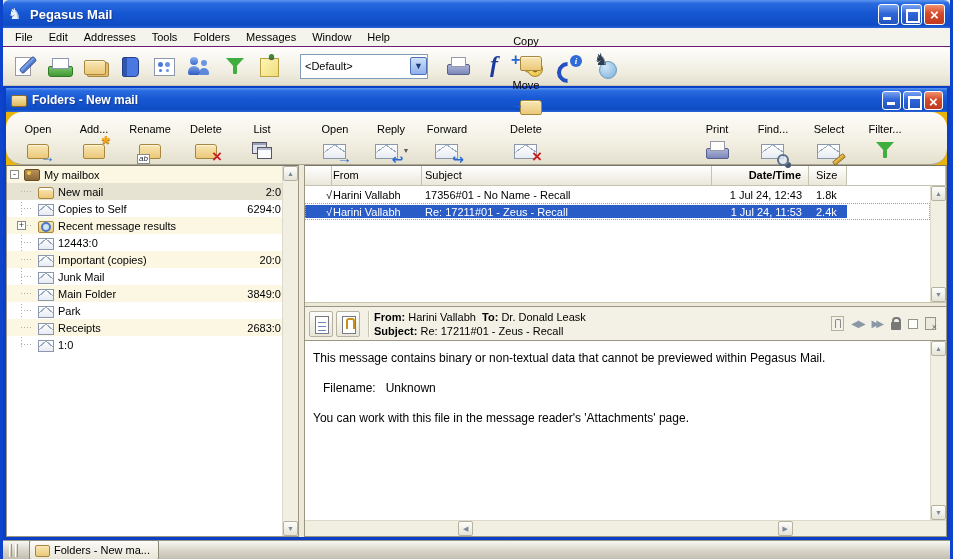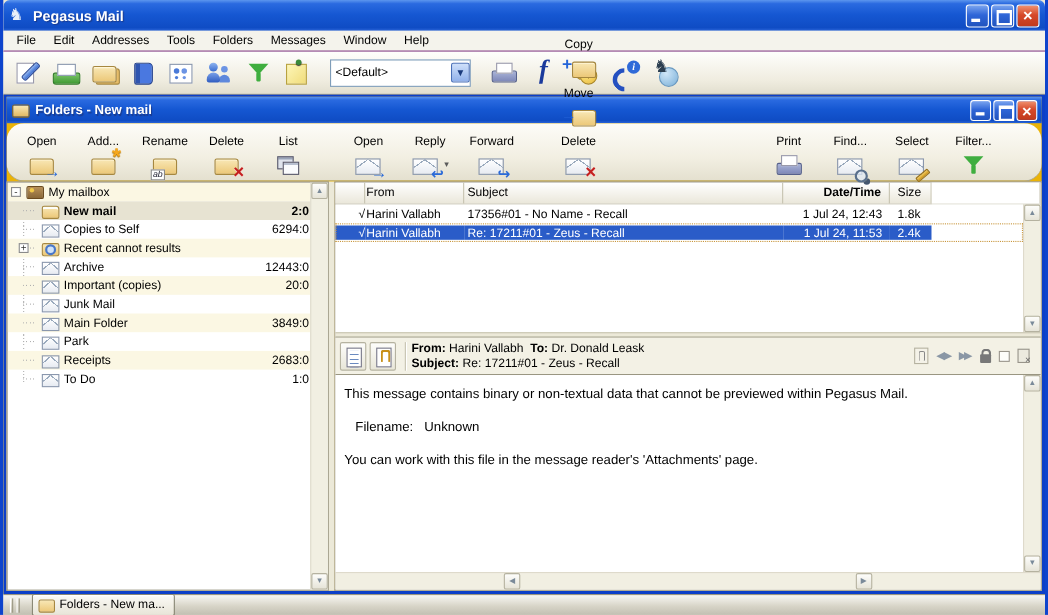--- a/index.html
+++ b/index.html
@@ -123,21 +123,21 @@
   .dd-arrow{color:#5a5a5a;font-size:7px;margin-left:2px;align-self:center;}
   
   .mdi-content{flex:1;min-height:0;display:flex;}
   .tree-panel{width:293px;flex:none;background:#fff;border:1px solid #9a9682;border-top-color:#7a7668;display:flex;}
   .tree-rows{flex:1;position:relative;overflow:hidden;}
   .tree-guide{position:absolute;left:14px;top:12px;width:1px;height:170px;
      background:repeating-linear-gradient(180deg,#b0b0b0 0 1px,transparent 1px 3px);}
   .trow{height:17px;display:flex;align-items:center;position:relative;padding-left:30px;}
   .trow.root{padding-left:3px;}
   .trow.cream{background:#fbf7e3;}
-  .trow.selected{background:#e7e3d2;font-weight:bold;}
+  .trow.selected{background:#e7e3d2;}
   .trow:not(.root)::before{content:"";position:absolute;left:14px;top:8px;width:11px;height:1px;
      background:repeating-linear-gradient(90deg,#b0b0b0 0 1px,transparent 1px 3px);}
   .exp{width:9px;height:9px;border:1px solid #8a8a8a;background:#fff;font-size:9px;line-height:7px;text-align:center;color:#333;flex:none;}
   .trow .exp.child{position:absolute;left:10px;top:4px;}
   .trow.root .exp{margin-right:4px;}
   .ti{position:relative;width:17px;height:13px;flex:none;margin-right:4px;}
   .ti-mailbox::before{content:"";position:absolute;left:1px;top:1px;width:14px;height:10px;border-radius:2px;
      background:linear-gradient(#b89058,#8a6838);border:1px solid #6a4a20;}
   .ti-mailbox::after{content:"";position:absolute;left:4px;top:3px;width:4px;height:4px;border-radius:50%;background:#f0c84a;}
   .ti-folder-open-t::before{content:"";position:absolute;left:1px;top:2px;width:14px;height:10px;border-radius:2px 3px 2px 2px;
@@ -397,26 +397,25 @@
                 <span class="tcount">2:0</span>
               </div>
               <div class="trow">
                 <span class="ti ti-env"></span>
                 <span class="tlabel">Copies to Self</span>
                 <span class="tcount">6294:0</span>
               </div>
               <div class="trow cream">
                 <span class="exp child">+</span>
                 <span class="ti ti-search-folder"></span>
-                <span class="tlabel">Recent cannot results</span>
+                <span class="tlabel">Recent message results</span>
                 <span class="tcount"></span>
               </div>
               <div class="trow">
                 <span class="ti ti-env"></span>
-                <span class="tlabel">Archive</span>
                 <span class="tcount">12443:0</span>
               </div>
               <div class="trow cream">
                 <span class="ti ti-env"></span>
                 <span class="tlabel">Important (copies)</span>
                 <span class="tcount">20:0</span>
               </div>
               <div class="trow">
                 <span class="ti ti-env"></span>
                 <span class="tlabel">Junk Mail</span>
@@ -432,21 +431,20 @@
                 <span class="tlabel">Park</span>
                 <span class="tcount"></span>
               </div>
               <div class="trow cream">
                 <span class="ti ti-env"></span>
                 <span class="tlabel">Receipts</span>
                 <span class="tcount">2683:0</span>
               </div>
               <div class="trow">
                 <span class="ti ti-env"></span>
-                <span class="tlabel">To Do</span>
                 <span class="tcount">1:0</span>
               </div>
             </div>
           <div class="sb-v">
             <span class="sb-btn">▲</span>
             <span class="sb-btn">▼</span>
           </div>
         </div>
 
         <div class="panel-gap"></div>

